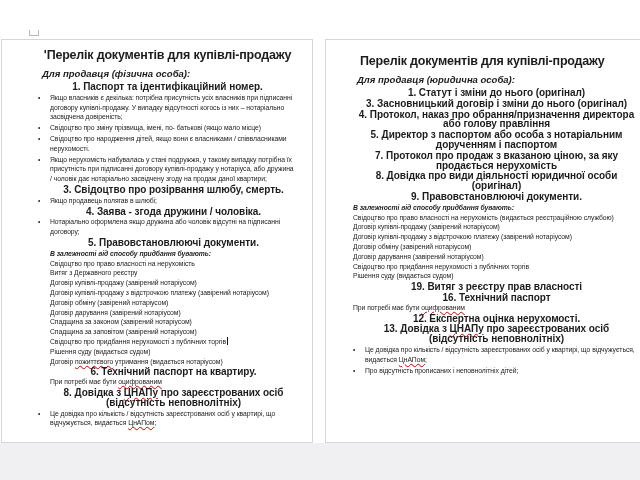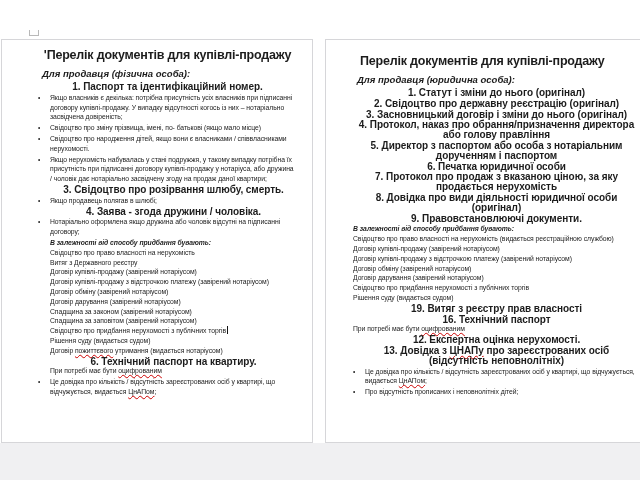--- a/index.html
+++ b/index.html
@@ -83,51 +83,51 @@
       <div class="block num indent1"><span>3. Свідоцтво про розірвання шлюбу, смерть.</span></div>
       <div class="block bullet">
         <span class="marker">•</span>
         <span class="txt"><span>Якщо продавець полягав в шлюбі;</span></span>
       </div>
       <div class="block num indent1"><span>4. Заява - згода дружини / чоловіка.</span></div>
       <div class="block bullet">
         <span class="marker">•</span>
         <span class="txt"><span>Нотаріально оформлена якщо дружина або чоловік відсутні на підписанні договору;</span></span>
       </div>
+      <div class="block num indent1"><span>5. Правовстановлюючі документи.</span></div>
       <div class="block lead indent1"><span>В залежності від способу придбання бувають:</span></div>
       <div class="block plain indent1"><span>Свідоцтво про право власності на нерухомість</span></div>
       <div class="block plain indent1"><span>Витяг з Державного реєстру</span></div>
       <div class="block plain indent1"><span>Договір купівлі-продажу (завірений нотаріусом)</span></div>
       <div class="block plain indent1"><span>Договір купівлі-продажу з відстрочкою платежу (завірений нотаріусом)</span></div>
       <div class="block plain indent1"><span>Договір обміну (завірений нотаріусом)</span></div>
       <div class="block plain indent1"><span>Договір дарування (завірений нотаріусом)</span></div>
       <div class="block plain indent1"><span>Спадщина за законом (завірений нотаріусом)</span></div>
       <div class="block plain indent1"><span>Спадщина за заповітом (завірений нотаріусом)</span></div>
       <div class="block plain indent1"><span>Свідоцтво про придбання нерухомості з публічних торгів</span><span class="caret"></span></div>
       <div class="block plain indent1"><span>Рішення суду (видається судом)</span></div>
       <div class="block plain indent1"><span>Договір </span><span class="misspell">пожиттєвого</span><span> утримання (видається нотаріусом)</span></div>
       <div class="block num indent1"><span>6. Технічний паспорт на квартиру.</span></div>
       <div class="block plain indent1"><span>При потребі має бути </span><span class="misspell">оцифрованим</span></div>
+      <div class="block num indent1"><span>8. Довідка з </span><span class="misspell">ЦНАПу</span><span> про зареєстрованих осіб (відсутність неповнолітніх)</span></div>
       <div class="block bullet">
         <span class="marker">•</span>
         <span class="txt"><span>Це довідка про кількість / відсутність зареєстрованих осіб у квартирі, що відчужується, видається </span><span class="misspell">ЦнАПом</span><span>;</span></span>
       </div>
     </div>
 </section>
 
 <section class="page page-right">
   <h1 class="title">Перелік документів для купівлі-продажу</h1>
   <h2 class="subtitle">Для продавця (юридична особа):</h2>
   <div class="blocks">
       <div class="block num"><span>1. Статут і зміни до нього (оригінал)</span></div>
-      <div class="block num"><span>2. Свідоцтво про державну реєстрацію (оригінал)</span></div>
       <div class="block num"><span>3. Засновницький договір і зміни до нього (оригінал)</span></div>
       <div class="block num"><span>4. Протокол, наказ про обрання/призначення директора або голову правління</span></div>
       <div class="block num"><span>5. Директор з паспортом або особа з нотаріальним  дорученням і паспортом</span></div>
-      <div class="block num"><span>6. Печатка юридичної особи</span></div>
       <div class="block num"><span>7. Протокол про продаж з вказаною ціною, за яку продається нерухомість</span></div>
       <div class="block num"><span>8. Довідка про види діяльності юридичної особи (оригінал)</span></div>
       <div class="block num"><span>9. Правовстановлюючі документи.</span></div>
       <div class="block lead"><span>В залежності від способу придбання бувають:</span></div>
       <div class="block plain"><span>Свідоцтво про право власності на нерухомість (видається реєстраційною службою)</span></div>
       <div class="block plain"><span>Договір купівлі-продажу (завірений нотаріусом)</span></div>
       <div class="block plain"><span>Договір купівлі-продажу з відстрочкою платежу (завірений нотаріусом)</span></div>
       <div class="block plain"><span>Договір обміну (завірений нотаріусом)</span></div>
       <div class="block plain"><span>Договір дарування (завірений нотаріусом)</span></div>
       <div class="block plain"><span>Свідоцтво про придбання нерухомості з публічних торгів</span></div>

